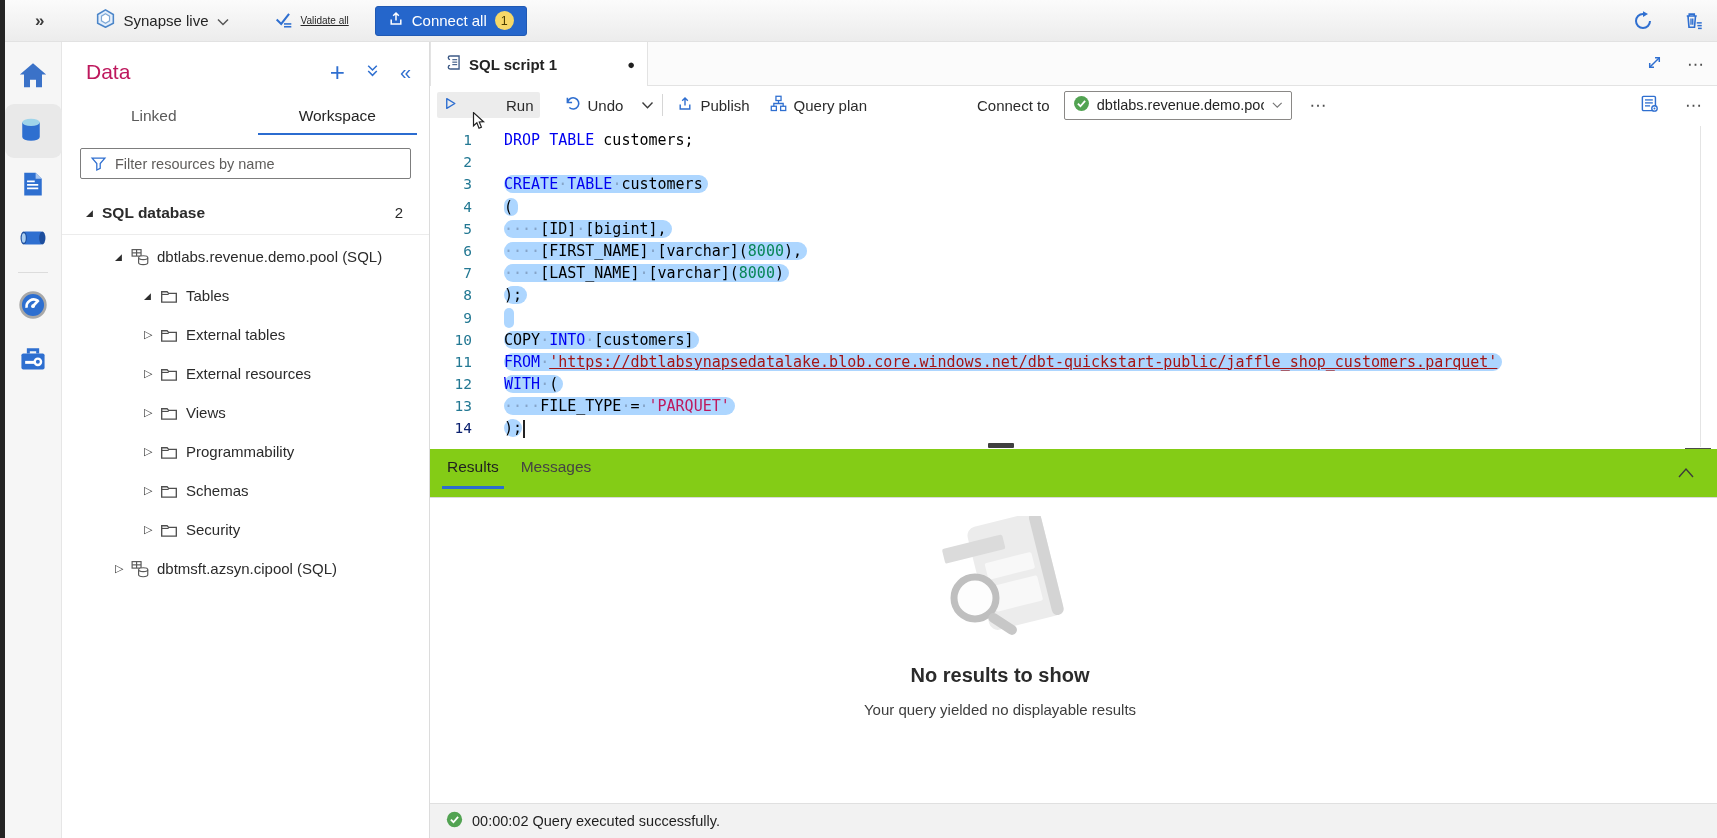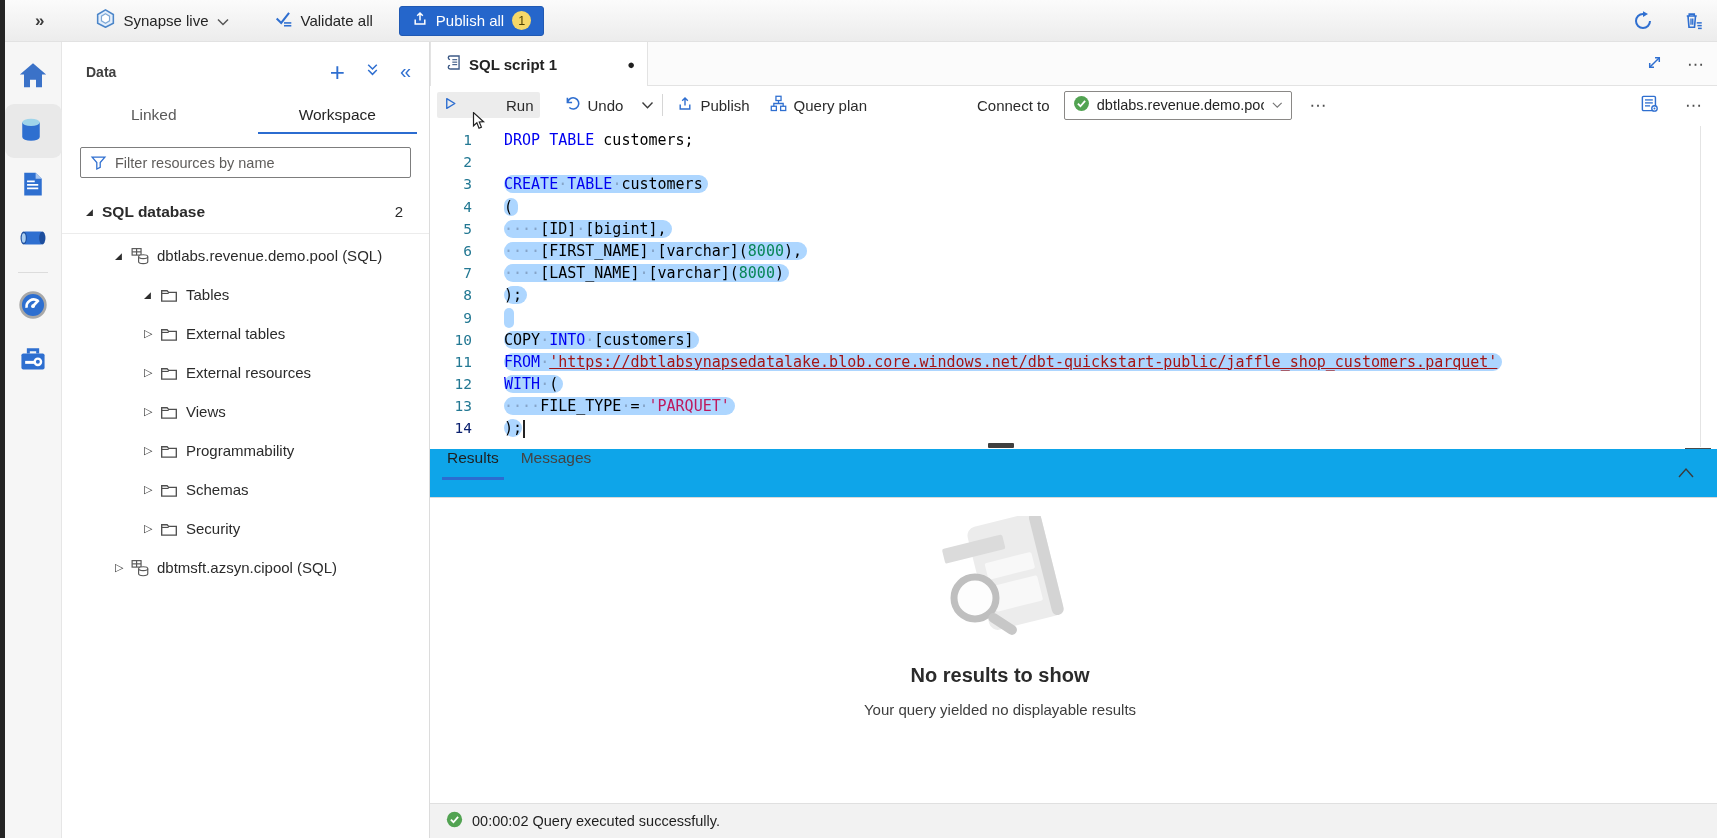--- a/index.html
+++ b/index.html
@@ -7,36 +7,36 @@
   .screen { position:relative; width:1717px; height:838px; background:#fff; }
   .edge-strip { position:absolute; left:0; top:0; width:5px; height:838px; background:#242424; z-index:50; }
 
   
   .topbar { position:absolute; left:5px; top:0; right:0; height:42px; background:linear-gradient(#fbfbfb,#ececec); border-bottom:1px solid #e2e2e2; display:flex; align-items:center; z-index:10; }
   .dbl-chev { margin-left:30px; font-size:17px; font-weight:bold; color:#3a3a3a; cursor:pointer; }
   .mode { display:flex; align-items:center; gap:8px; margin-left:52px; cursor:pointer; }
   .mode-label { font-size:15px; color:#252525; }
   .chev { color:#555; }
   .validate { display:flex; align-items:center; gap:8px; margin-left:46px; cursor:pointer; }
-  .validate span { font-size:15px; color:#252525; }
+  .validate span { font-size:10px; color:#252525;text-decoration:underline; }
   .publishall { display:flex; align-items:center; gap:8px; margin-left:26px; height:30px; padding:0 12px; background:#2566cb; border:1px solid #2059b3; border-radius:3px; color:#fff; font-size:15px; cursor:pointer; font-family:inherit; }
   .badge { width:19px; height:19px; border-radius:50%; background:#f6d868; color:#4d3f00; font-size:12.5px; display:flex; align-items:center; justify-content:center; }
   .topbar-right { margin-left:auto; display:flex; align-items:center; gap:26px; padding-right:12px; }
   .icon-btn { background:none; border:none; cursor:pointer; display:flex; align-items:center; padding:2px; }
 
   
   .rail { position:absolute; left:5px; top:42px; width:57px; bottom:0; background:#f6f6f6; border-right:1px solid #e6e6e6; display:flex; flex-direction:column; align-items:center; padding-top:8px; z-index:5; }
   .rail-item { width:57px; height:54px; display:flex; align-items:center; justify-content:center; cursor:pointer; background:transparent; border:none; }
   .rail-item.sel { background:#e9e9e9; }
   .rail-div { width:30px; border-top:1px solid #dcdcdc; margin:6px 0; }
 
   
   .data-panel { position:absolute; left:62px; top:42px; width:368px; bottom:0; background:#fff; border-right:1px solid #dcdcdc; }
   .dp-head { display:flex; align-items:center; padding:18px 18px 4px 24px; }
-  .dp-title { font-size:14px; font-weight:700; color:#404040; }
+  .dp-title { font-size:21px; font-weight:400; color:#be185d; }
   .dp-actions { margin-left:auto; display:flex; align-items:center; gap:20px; }
   .plus { color:#2f6fd0; font-size:26px; font-weight:300; line-height:18px; cursor:pointer; }
   .laquo { color:#2f6fd0; font-size:20px; cursor:pointer; }
   .dp-tabs { display:flex; margin-top:10px; }
   .dp-tab { flex:1; text-align:center; padding:9px 0 8px; font-size:15.5px; color:#5a5a5a; cursor:pointer; border-bottom:2px solid transparent; margin:0 12px; }
   .dp-tab.active { color:#242424; border-bottom:2px solid #2b6cd0; }
   .filter-wrap { position:relative; margin:13px 18px 10px; }
   .filter-wrap input { width:100%; height:31px; border:1px solid #7d7d7d; border-radius:2px; padding:0 8px 0 34px; font-size:14.5px; color:#333; font-family:inherit; background:#fff; }
   .filter-wrap input::placeholder { color:#5f5d5b; }
   .funnel { position:absolute; left:10px; top:7px; }
@@ -82,21 +82,21 @@
   .c-n { color:#098658; }
   .c-s { color:#be185d; }
   .c-u { color:#a31515; text-decoration:underline; }
   .c-w { color:#86a4c8; }
   .caret { display:inline-block; width:2px; height:18px; background:#222; vertical-align:middle; margin-left:1px; }
 
   .split-dash { position:absolute; left:558px; top:401px; width:26px; height:5px; background:#3f3f3f; border-radius:1px; cursor:row-resize; }
   .scroll-dash { position:absolute; right:6px; top:406px; width:26px; height:4px; background:#4a4a4a; cursor:pointer; }
 
   
-  .results-tabs { position:absolute; left:0; top:407px; right:0; height:48px; background:#0ea5e9; display:flex; align-items:flex-start; }
+  .results-tabs { position:absolute; left:0; top:407px; right:0; height:48px; background:#84cc16; display:flex; align-items:center; }
   .r-tab { margin-left:12px; padding:0 5px 10px; font-size:15.5px; color:#444; cursor:pointer; border-bottom:3px solid transparent; }
   .r-tab.active { color:#1f1f1f; border-bottom:3px solid #2b6cd0; }
   .r-collapse { margin-left:auto; margin-right:22px; align-self:center; cursor:pointer; display:flex; }
   .results-body { position:absolute; left:0; top:455px; right:0; bottom:35px; background:#fff; border-top:1px solid #d9d9d9; overflow:hidden; }
   .empty-wrap { position:absolute; left:0; top:18px; width:1140px; text-align:center; }
   .empty-title { margin-top:12px; font-size:20px; font-weight:700; color:#2b2b2b; }
   .empty-sub { margin-top:14px; font-size:15px; color:#3d3d3d; }
 
   .statusbar { position:absolute; left:0; right:0; bottom:0; height:35px; background:#f2f2f2; border-top:1px solid #e0e0e0; display:flex; align-items:center; gap:9px; padding-left:16px; }
   .status-msg { font-size:14.5px; color:#1f1f1f; }
@@ -135,21 +135,21 @@
       </span>
       <span>Validate all</span>
     </div>
     <button class="publishall">
       <span>
         <svg width="16" height="16" viewBox="0 0 16 16">
             <path d="M8 9.5 V2.2 M5.2 4.8 L8 2 L10.8 4.8" fill="none" stroke="#fff" stroke-width="1.5"></path>
             <path d="M3.2 8.5 V13 H12.8 V8.5" fill="none" stroke="#fff" stroke-width="1.5"></path>
           </svg>
       </span>
-      <span>Publish all</span>
+      <span>Connect all</span>
       <span class="badge">1</span>
     </button>
     <div class="topbar-right">
       <button class="icon-btn">
         <svg width="20" height="20" viewBox="0 0 16 16">
             <path d="M13.6 8 A5.6 5.6 0 1 1 8 2.4" fill="none" stroke="#2f6fd0" stroke-width="1.6"></path>
             <polygon points="8,0.2 12,2.4 8,4.8" fill="#2f6fd0"></polygon>
           </svg>
       </button>
       <button class="icon-btn">

